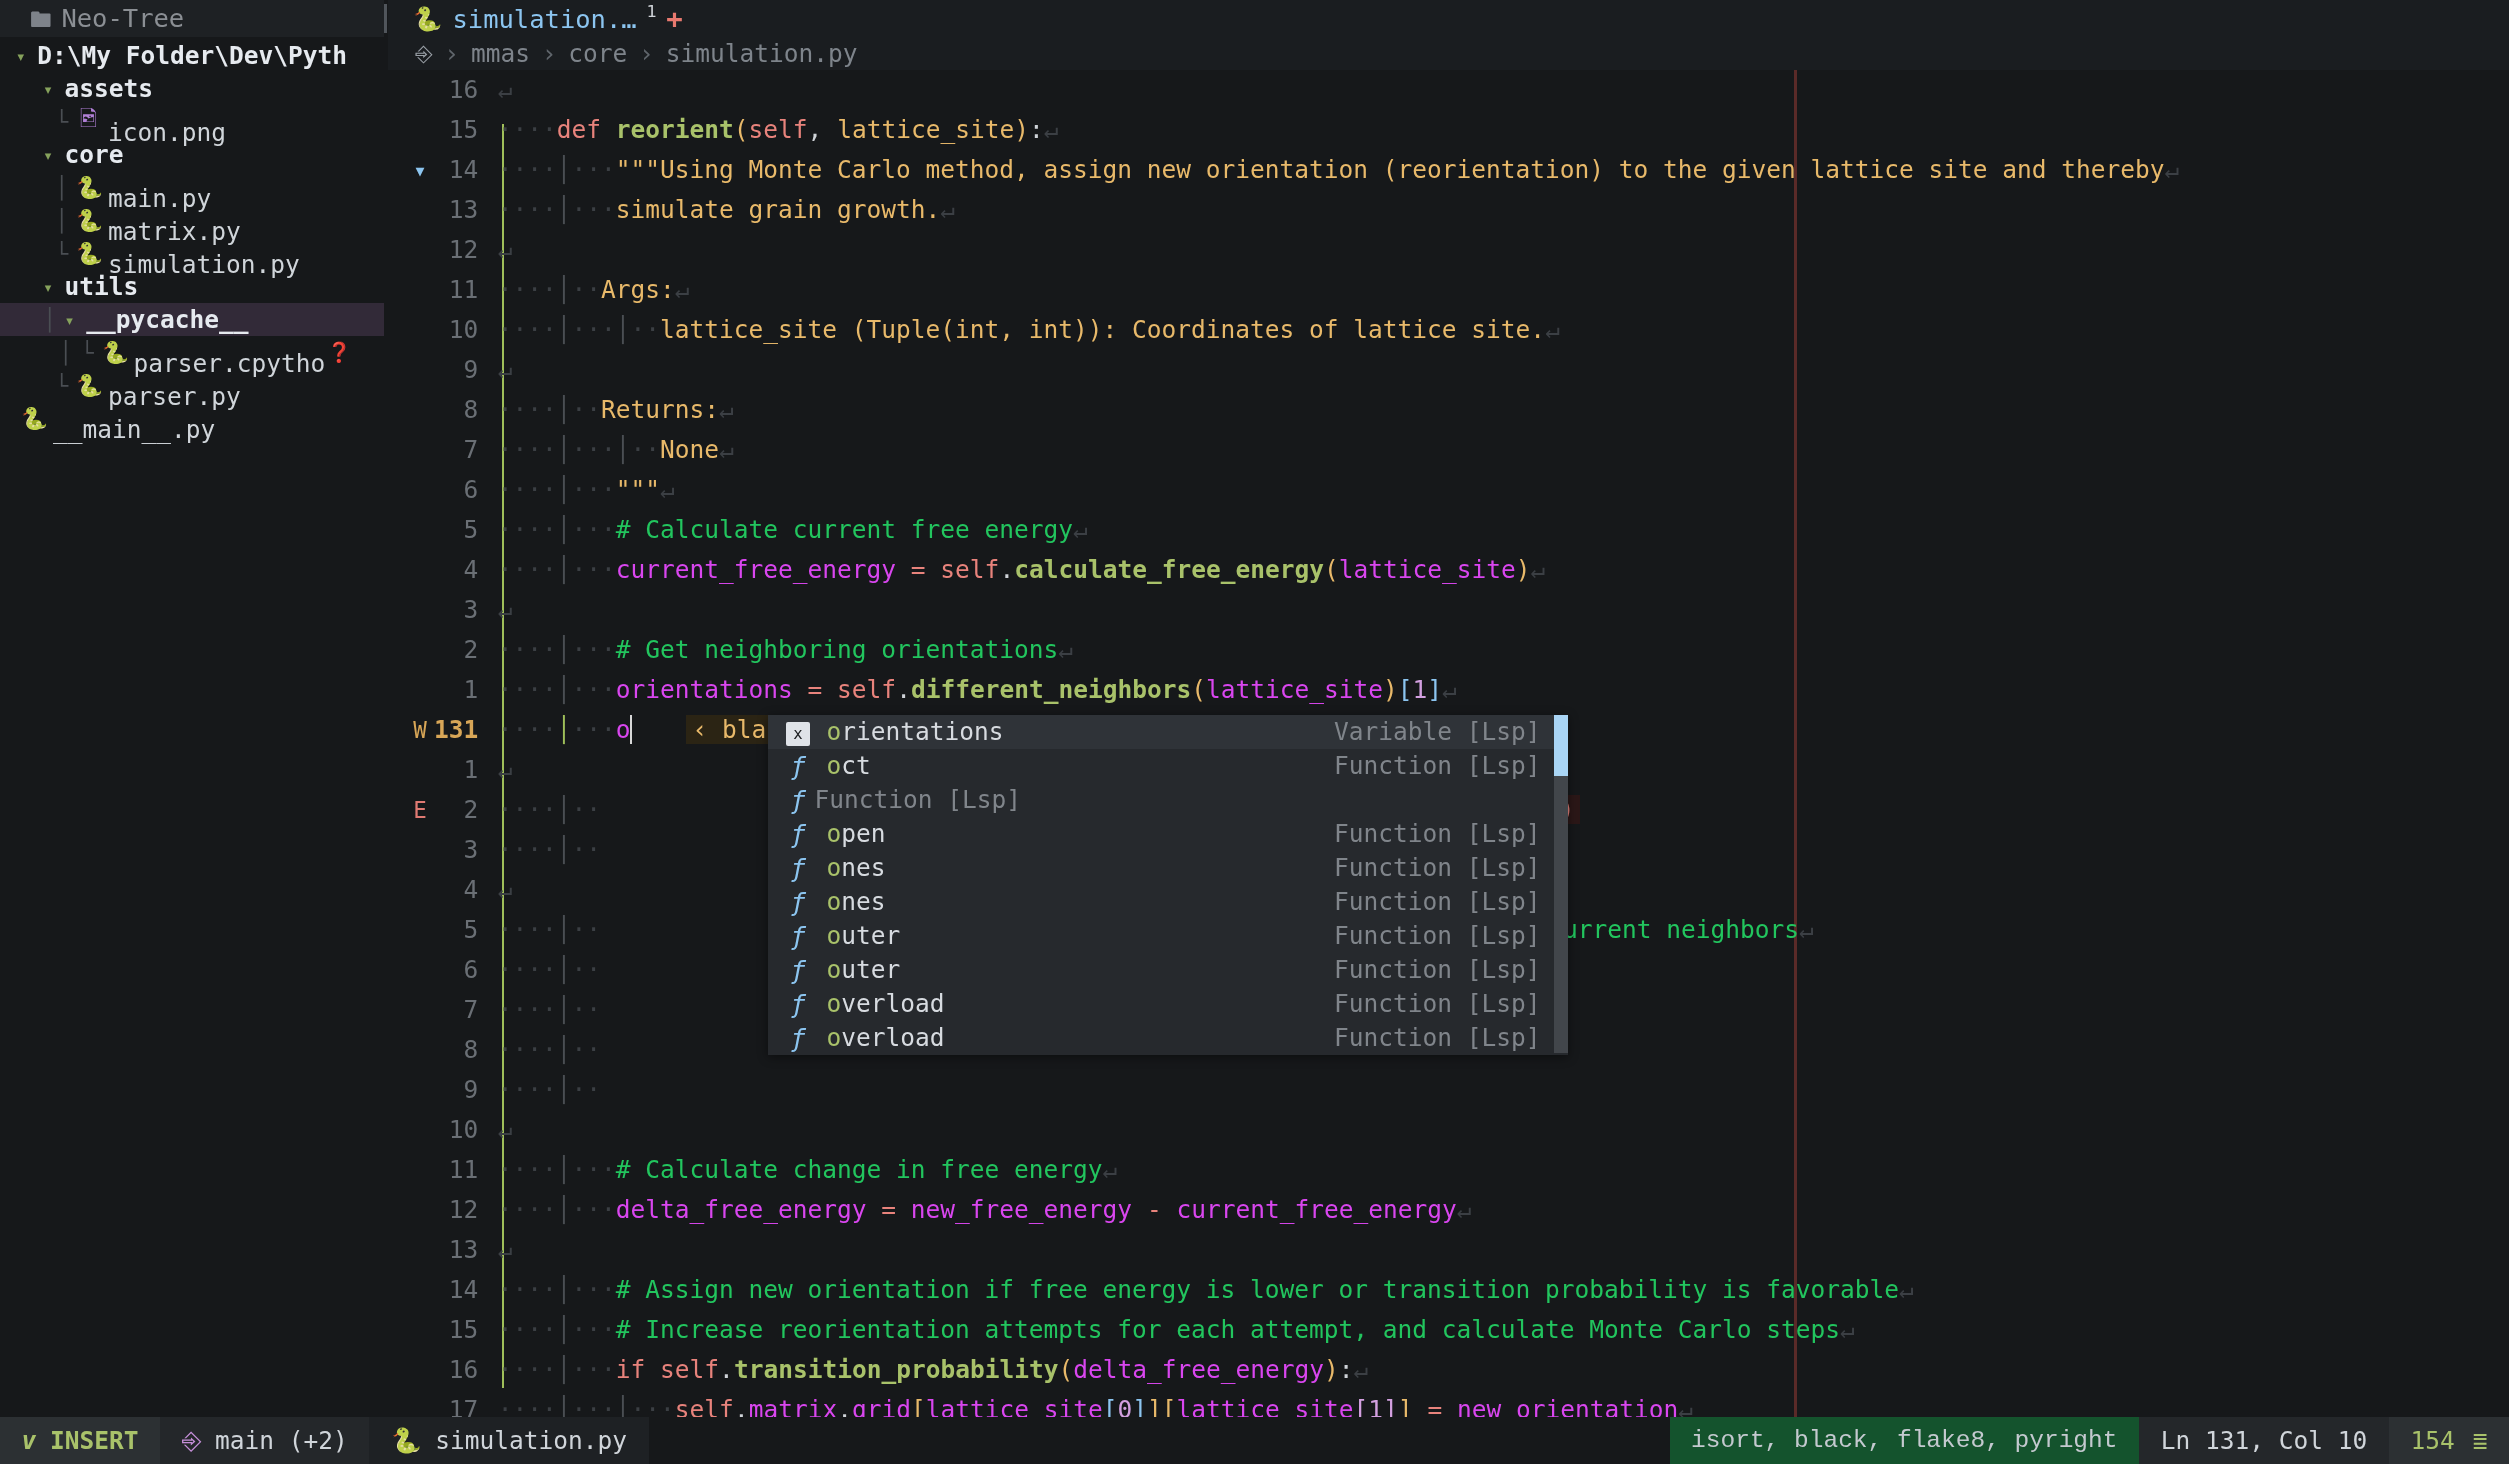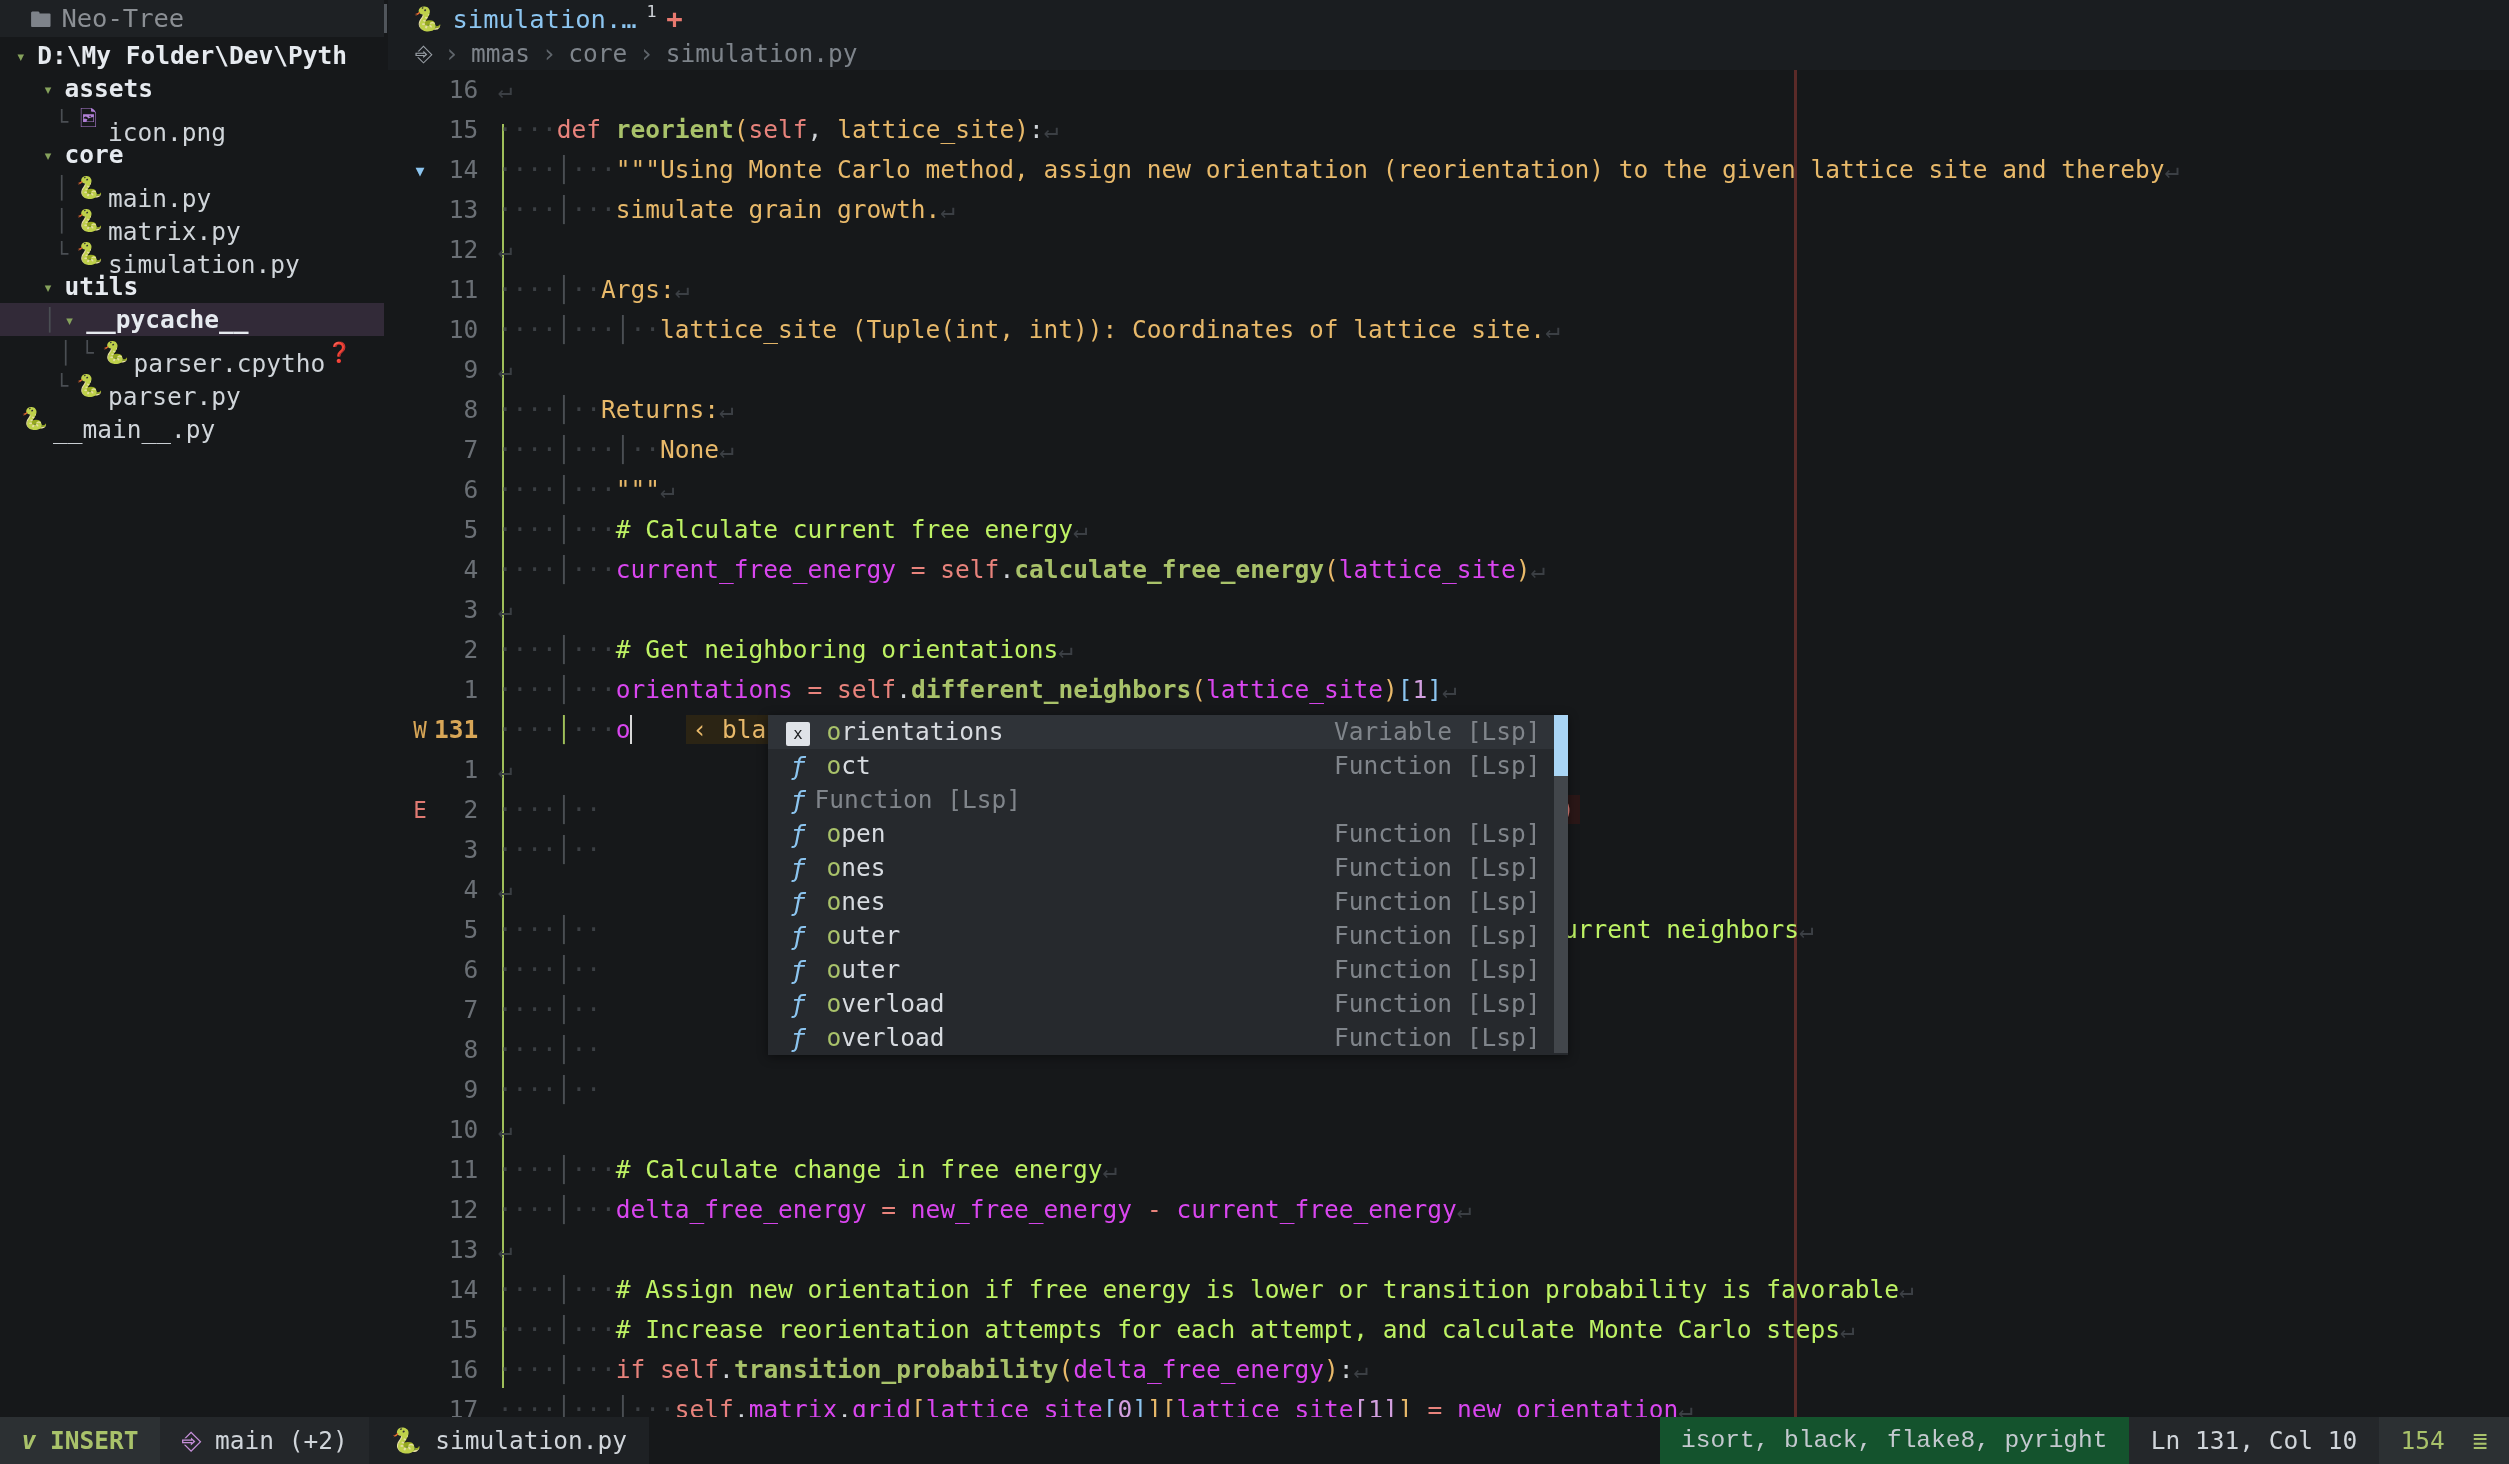--- a/index.html
+++ b/index.html
@@ -106,21 +106,21 @@
   .ret { color: #3b3f44; }
   .indg { color:#4a4e53; }
   .indcur { color:#9fbf5a; }
 
   
   .kw   { color: #e8837c; }
   .fn   { color: #a9c26a; font-weight: bold; }
   .self { color: #e8837c; }
   .var  { color: #d946ef; }
   .str  { color: #e8b96a; }
-  .cmt  { color: #bef264; }
+  .cmt  { color: #22c55e; }
   .num  { color: #d3a0e0; }
   .op   { color: #e8837c; }
   .punc { color: #cfd3d8; }
   .br0  { color: #e8b96a; }
   .br1  { color: #8cc5f0; }
   .br2  { color: #d3a0e0; }
   .brr  { color: #d84c3e; }
   .none { color: #e8b96a; }
 
   
@@ -190,21 +190,21 @@
   .seg { display:flex; align-items:center; padding: 0 21.6px; white-space:nowrap; }
   .seg.mode { background:#2c3033; color:#a9c26a; gap:13.7px; font-weight:bold; padding-left:21.6px;}
   .seg.mode .mico{ font-style:italic; color:#a9c26a; }
   .seg.git { background:#24272a; color:#d0d5da; gap:13.7px; }
   .seg.git .gico { color:#c58fd8; }
   .seg.file { background:#1e2124; color:#d0d5da; gap:13.7px; }
   .seg.file .fico2 { color:#f2c55c; }
   .spacer { flex:1; background:#16181a; }
   .seg.lint { background:#14532d; color:#c4c9cf;font-family:Liberation Mono, monospace; }
   .seg.pos  { background:#24272a; color:#d0d5da; }
-  .seg.pct  { background:#2c3033; color:#a9c26a; gap:28px; }
+  .seg.pct  { background:#2c3033; color:#a9c26a; gap:18px; }
 </style>
 </head>
 <body>
 
 <div id="app">
 
   <div class="toprow">
     <div class="neotree-title">
       <span class="ico">🖿</span><span>Neo-Tree</span>
     </div>

